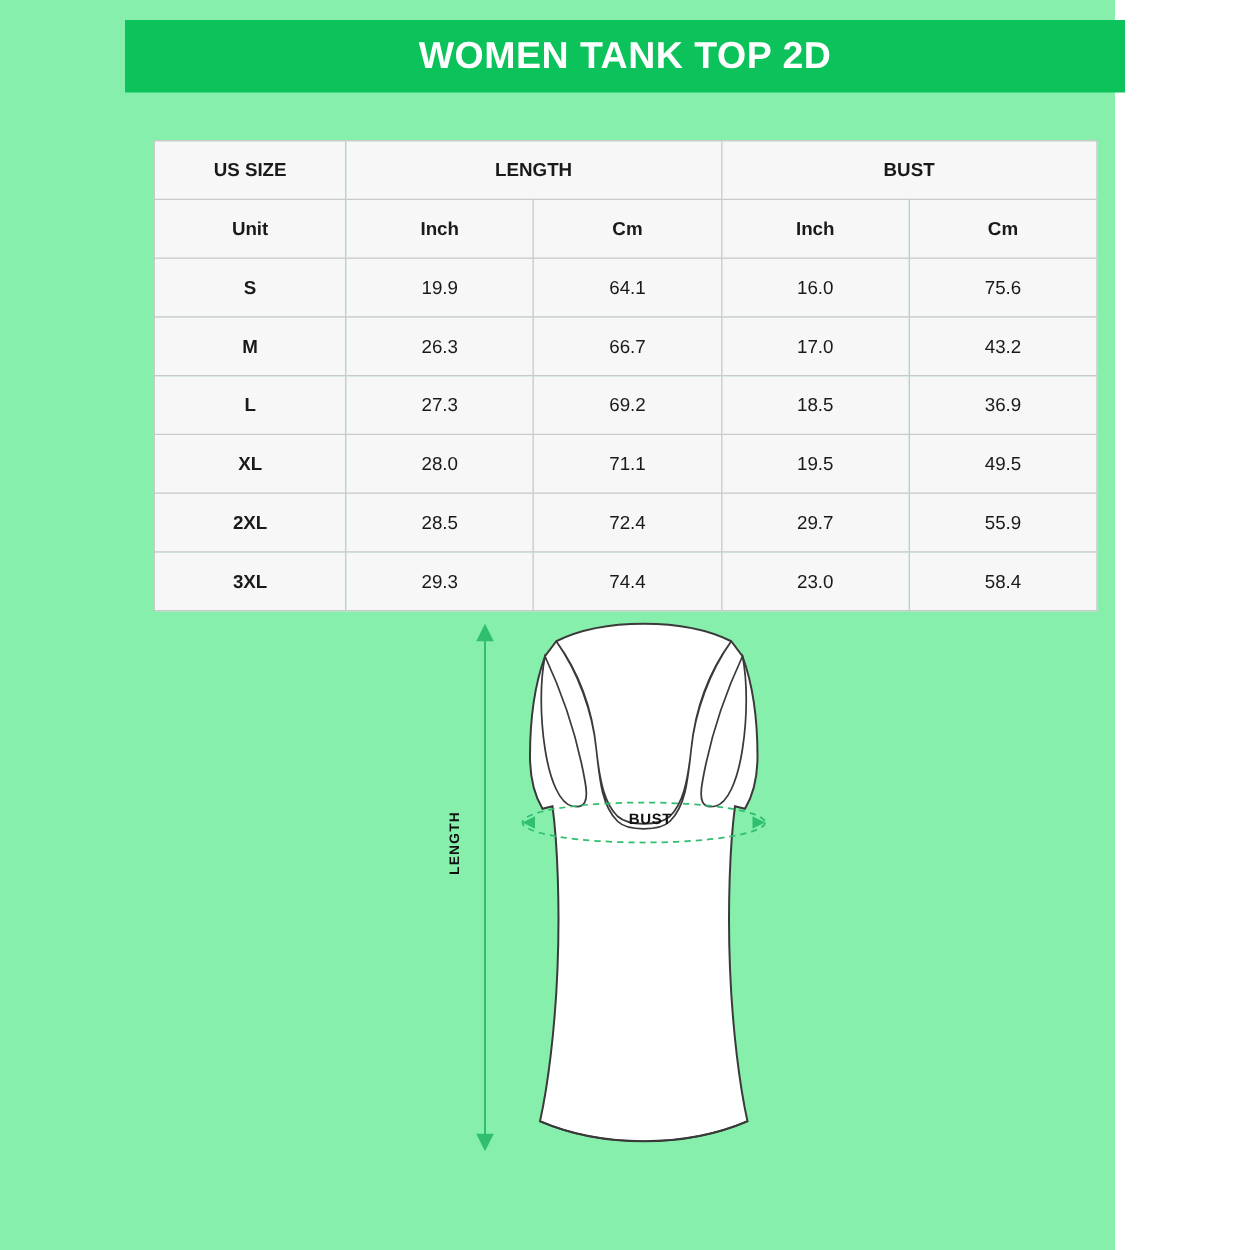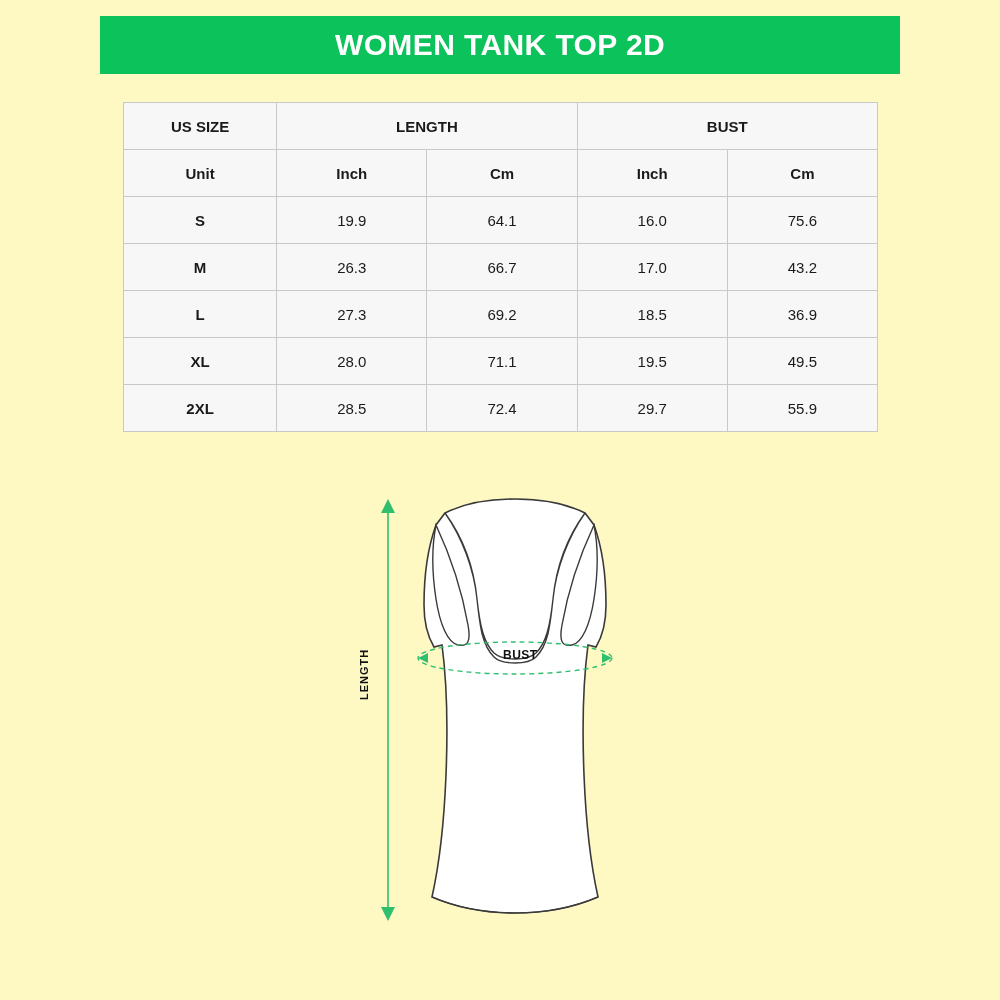--- a/index.html
+++ b/index.html
@@ -10,23 +10,23 @@
     width: 1000px;
     height: 1000px;
     background: #ffffff;
     font-family: "Liberation Sans", sans-serif;
     position: relative;
     overflow: hidden;
   }
 
   .page {
     position: relative;
-    width: 1000px;
+    width: 892px;
     height: 1000px;
-    background: #fef9c3;
+    background: #86efac;
   }
 
   
   .header-banner {
     position: absolute;
     left: 100px;
     top: 16px;
     width: 800px;
     height: 58px;
     background: #0bc35a;
@@ -38,21 +38,21 @@
     color: #ffffff;
     font-size: 30px;
     font-weight: bold;
     letter-spacing: 0.4px;
   }
 
   
   .size-table {
     position: absolute;
     left: 123px;
-    top: 102px;
+    top: 112px;
     width: 755px;
     border-collapse: collapse;
     table-layout: fixed;
     padding-left: 24px;
   }
   .size-table td, .size-table th {
     border: 1px solid #c9c9c9;
     text-align: center;
     font-size: 15px;
     color: #1a1a1a;
@@ -176,20 +176,27 @@
         <td class="valcell">71.1</td>
         <td class="valcell">19.5</td>
         <td class="valcell">49.5</td>
       </tr>
       <tr>
         <td class="sizecell">2XL</td>
         <td class="valcell">28.5</td>
         <td class="valcell">72.4</td>
         <td class="valcell">29.7</td>
         <td class="valcell">55.9</td>
+      </tr>
+      <tr>
+        <td class="sizecell">3XL</td>
+        <td class="valcell">29.3</td>
+        <td class="valcell">74.4</td>
+        <td class="valcell">23.0</td>
+        <td class="valcell">58.4</td>
       </tr>
     </tbody>
   </table>
 
   <div class="diagram">
     <svg width="290" height="430" viewBox="0 0 290 430">
 
       <path d="M75 18
                C 95 8, 118 4, 145 4
                C 172 4, 195 8, 215 18

